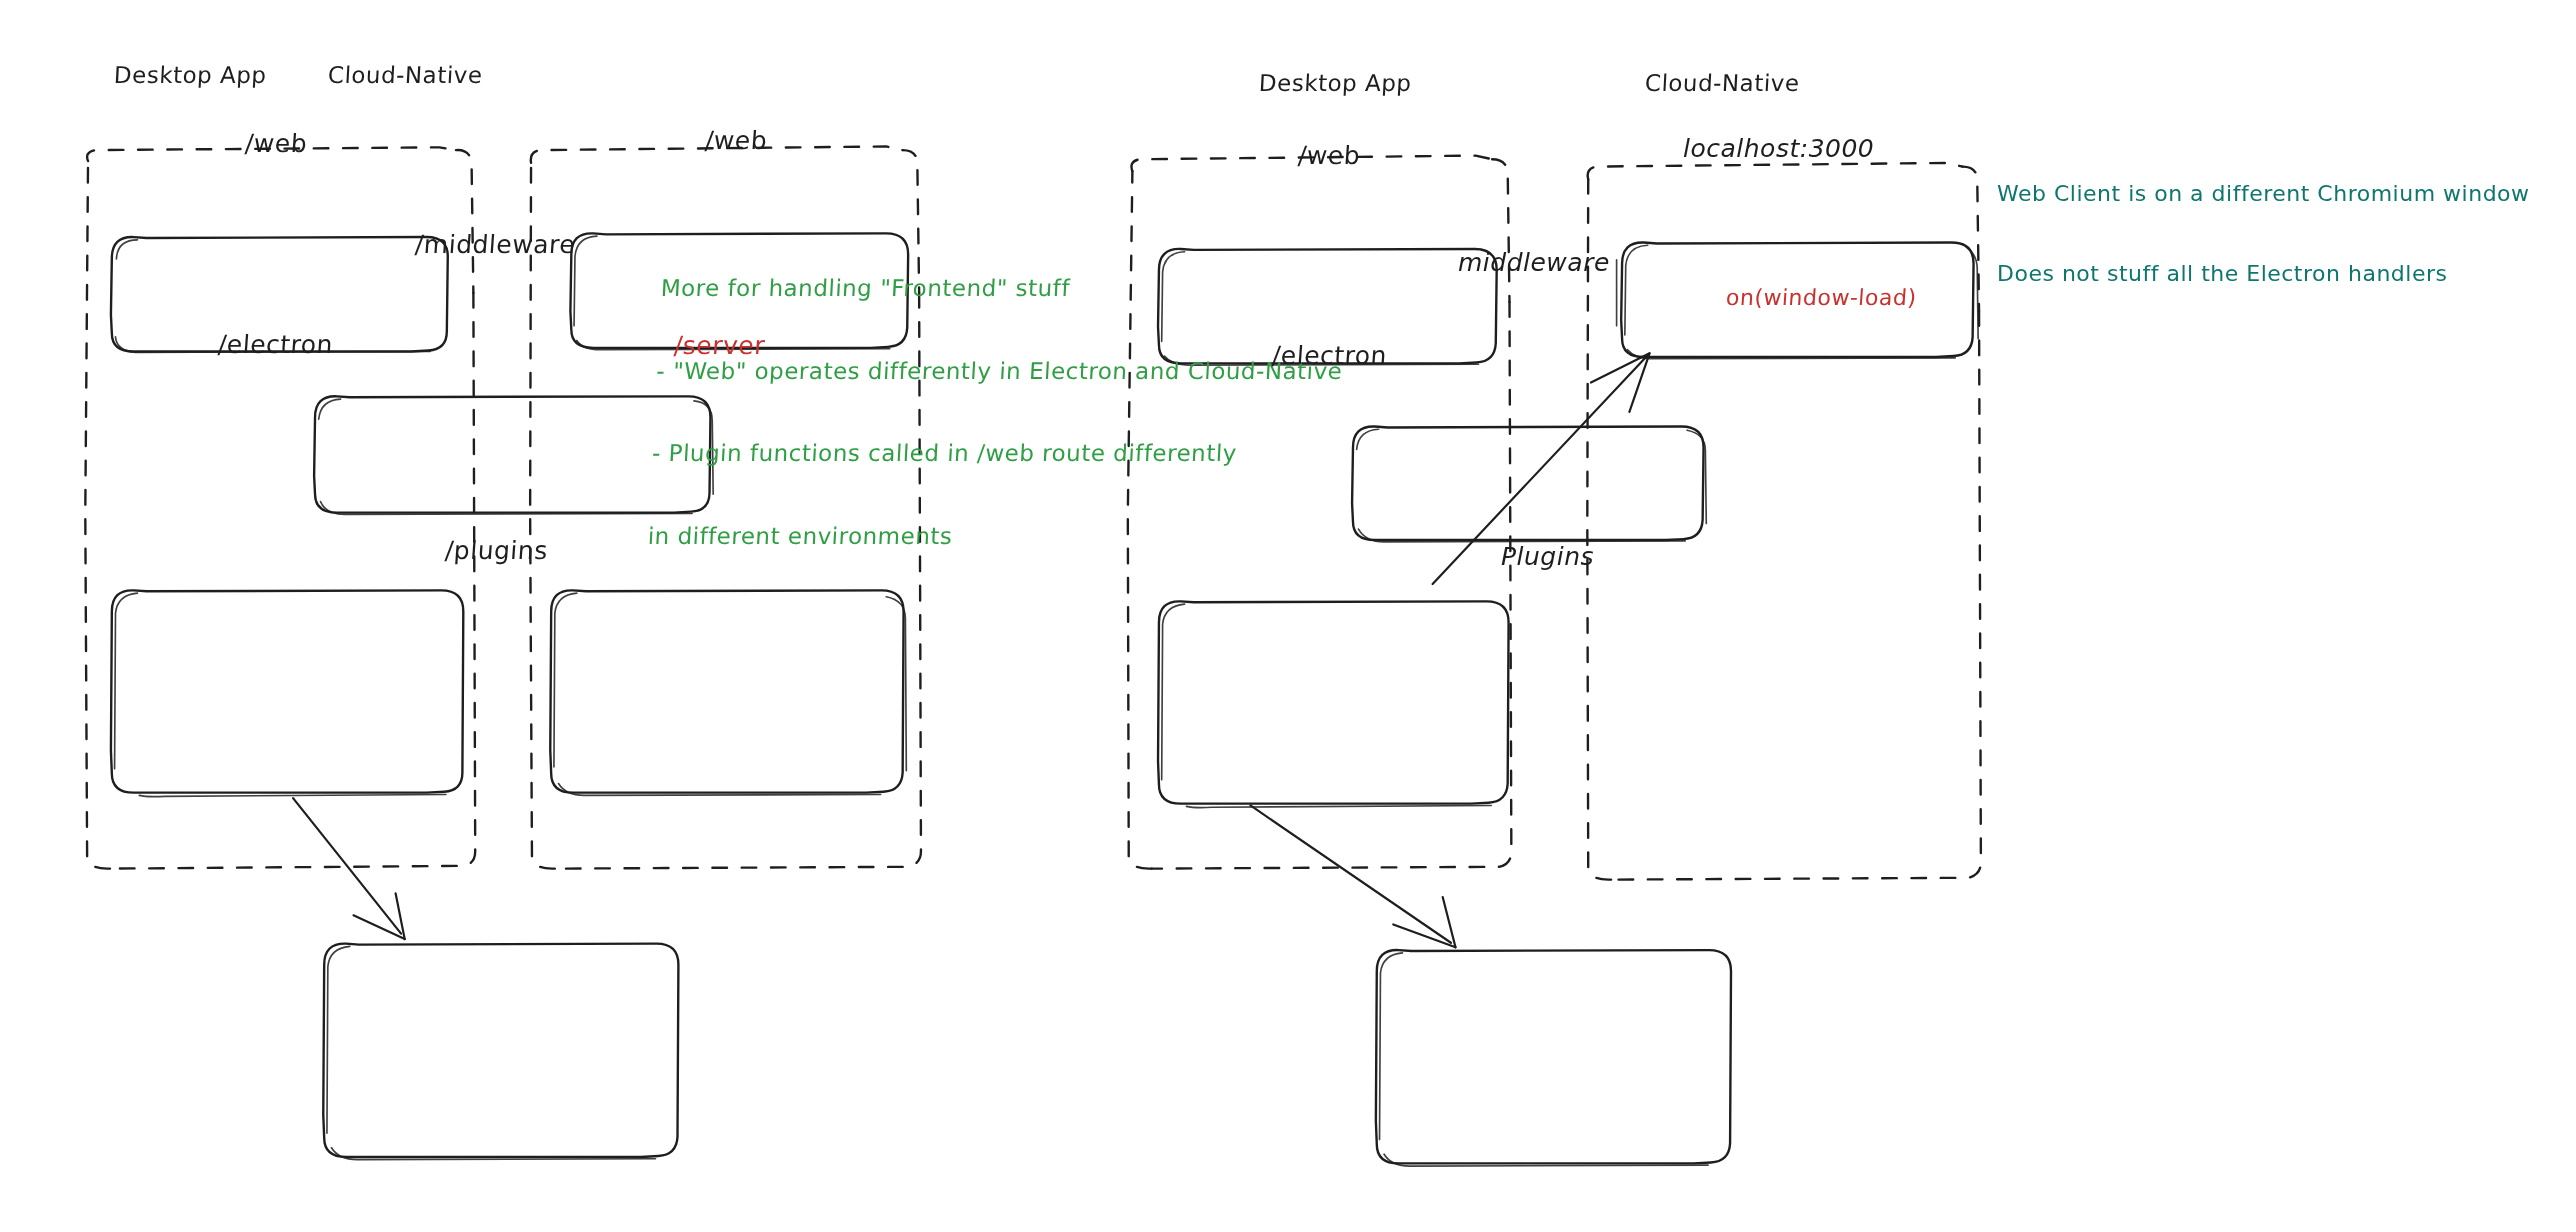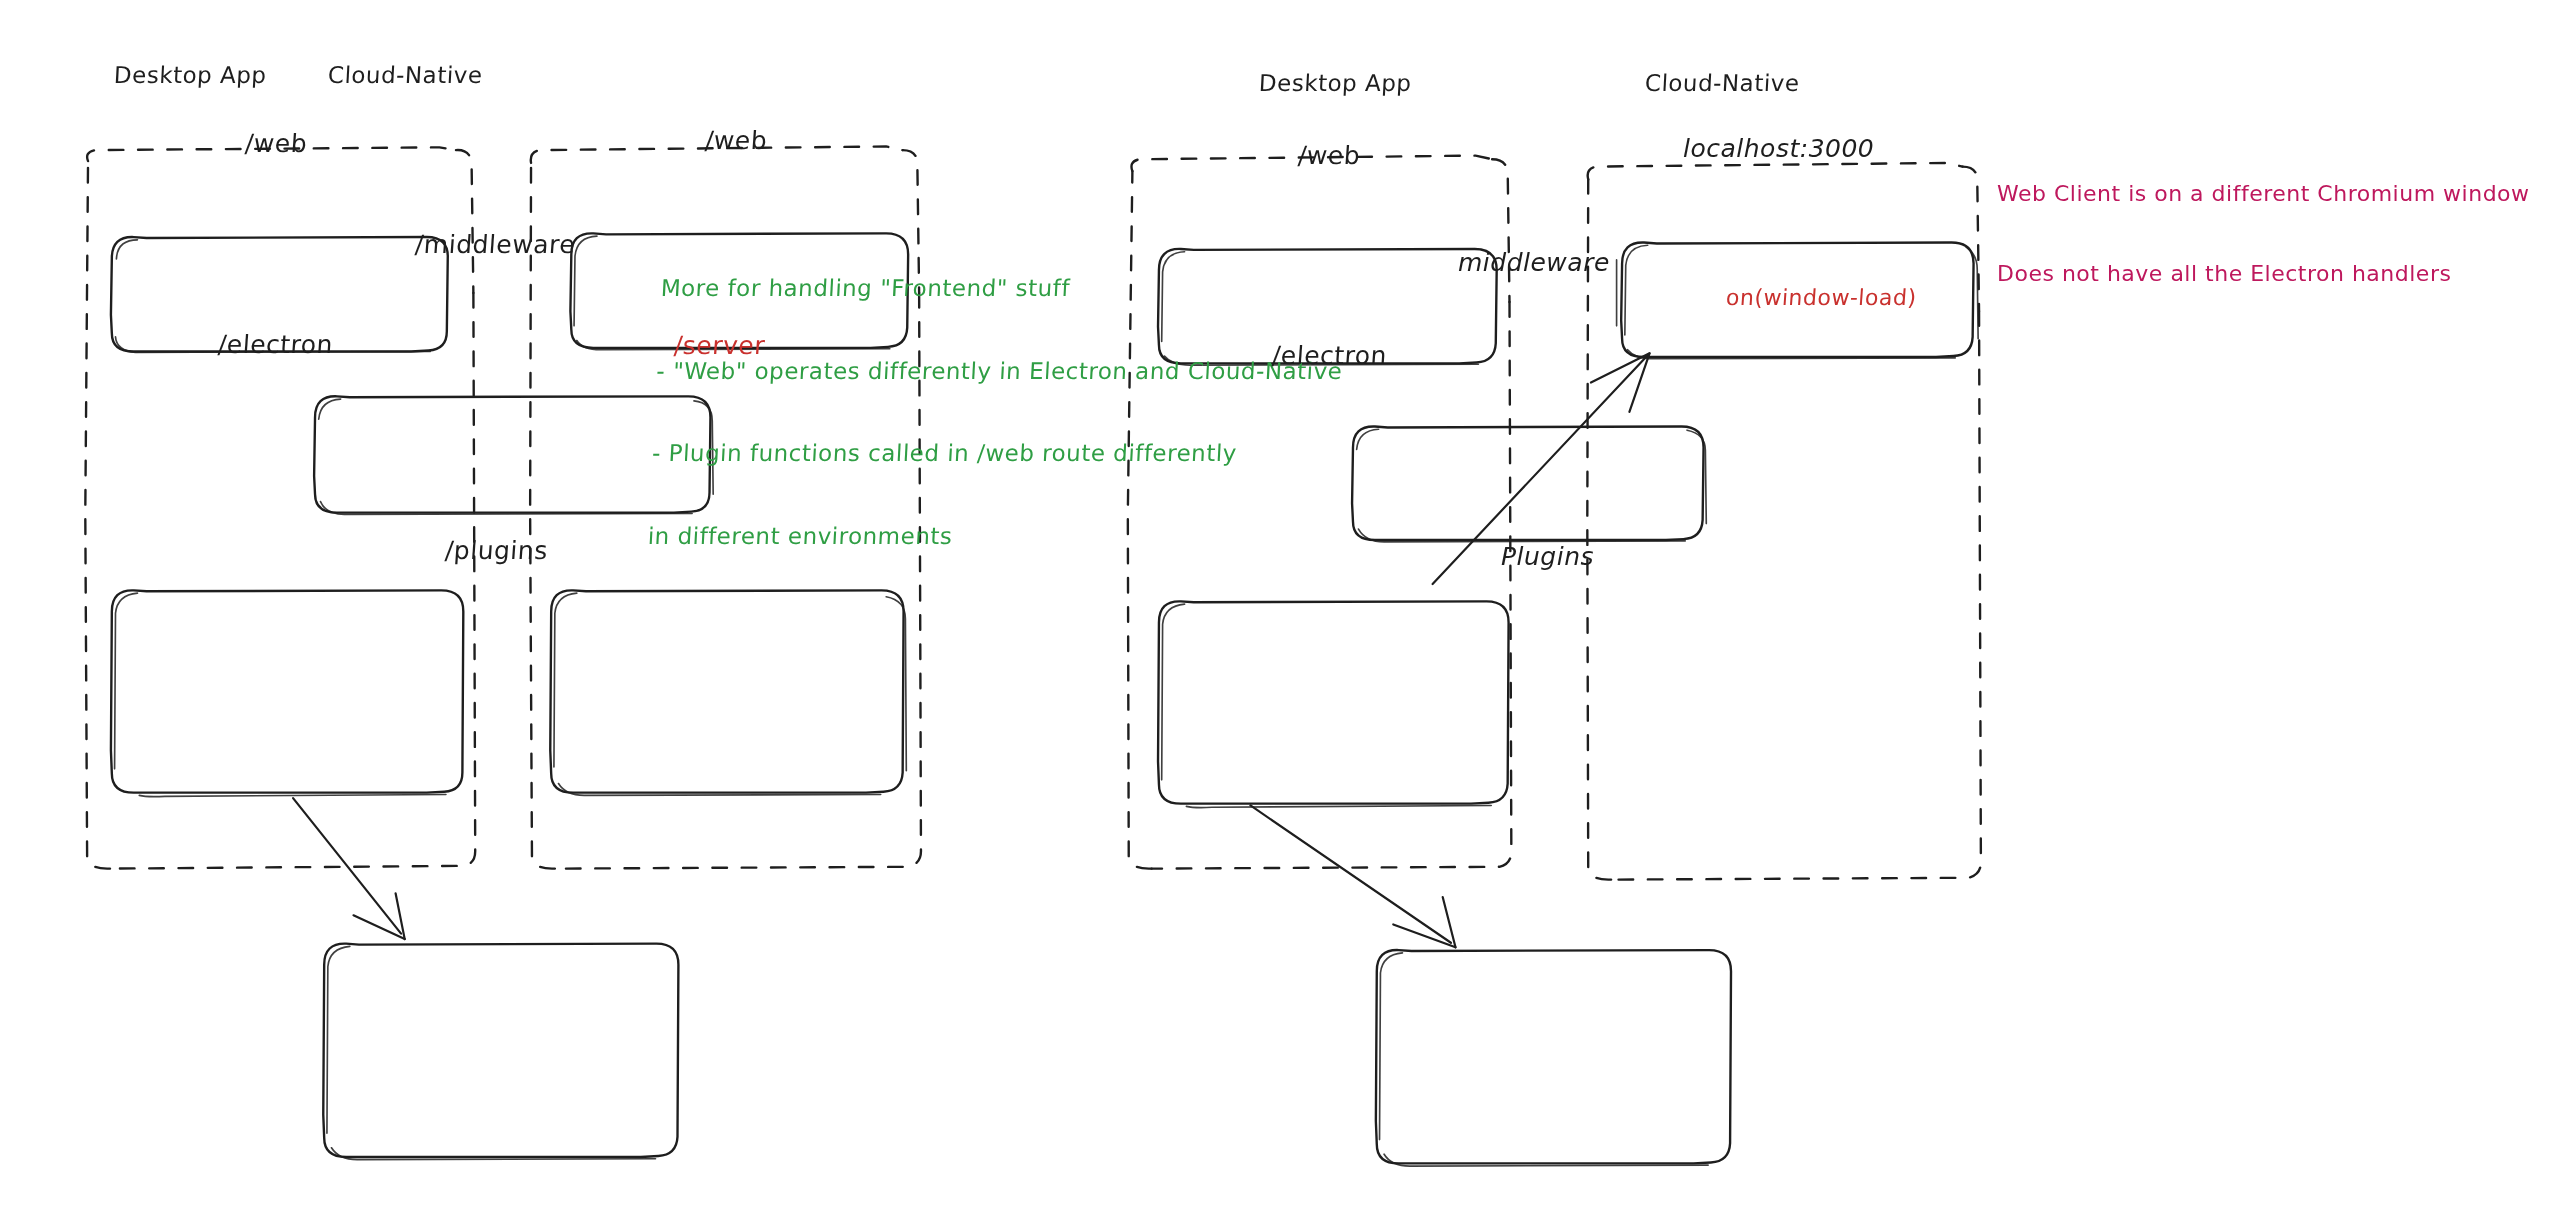--- a/index.html
+++ b/index.html
@@ -43,21 +43,21 @@
   }
   .note-green {
     font-size: 23px;
     line-height: 27.5px;
     color: #2f9e44;
     transform: skewX(-3deg);
   }
   .note-red {
     font-size: 22px;
     line-height: 26.5px;
-    color: #be185d;
+    color: #0f766e;
   }
   .sub-red {
     font-size: 22px;
     color: #c9312e;
     transform: skewX(-4deg);
   }
   .red-title {
     color: #c9312e;
   }
 </style>
@@ -211,15 +211,15 @@
 <div class="lbl sub-red" style="left:1726px; top:285px;">on(window-load)</div>
 
 <div class="lbl box-title-plain" style="left:1458px; top:248px;">middleware</div>
 
 <div class="lbl box-title" style="left:1272px; top:341px;">/electron</div>
 
 <div class="lbl box-title-plain" style="left:1501px; top:542px;">Plugins</div>
 
 <div class="lbl note-red" style="left:1997px; top:128px;">
   <div>Web Client is on a different Chromium window</div>
-  <div>Does not have all the Electron handlers</div>
+  <div>Does not stuff all the Electron handlers</div>
 </div>
 
 
 </body></html>

